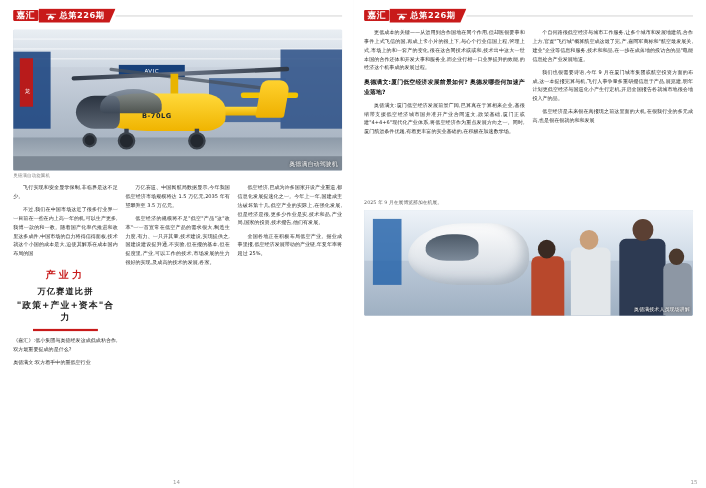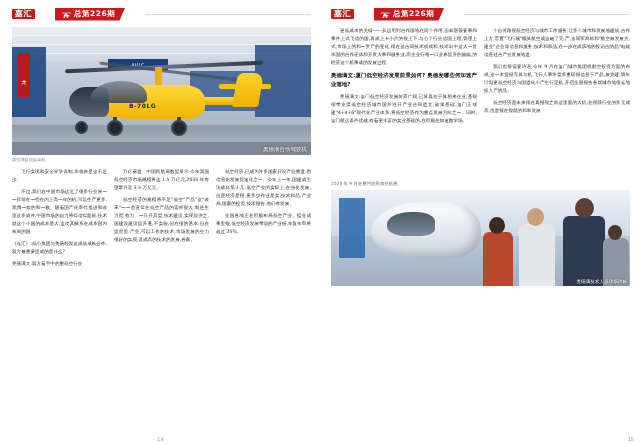--- a/index.html
+++ b/index.html
@@ -10,21 +10,21 @@
     overflow:hidden;
     position:relative;
   }
   .spread{position:absolute;inset:0;display:flex;background:#fff;}
   .page{position:relative;height:100%;box-sizing:border-box;background:#fff;}
   .page-left{width:321px;padding:6px 10px 10px 12px;}
   .page-right{width:321px;padding:6px 12px 10px 10px;}
   .gutter{position:absolute;left:321px;top:0;bottom:0;width:1px;background:#e6e6e6;}
 
   
-  .masthead{display:flex;align-items:center;gap:20px;height:16px;margin-bottom:5px;}
+  .masthead{display:flex;align-items:center;gap:0;height:16px;margin-bottom:5px;}
   .mh-logo{
     display:flex;align-items:center;justify-content:center;
     background:#c81a1a;color:#fff;font-weight:bold;
     font-size:8px;letter-spacing:.5px;padding:1px 3px;border-radius:1px;
     line-height:1.1;
   }
   .mh-band{
     position:relative;display:flex;align-items:center;
     background:#c81a1a;color:#fff;font-size:7.5px;font-weight:bold;
     padding:1px 10px 1px 6px;
@@ -217,20 +217,26 @@
 
       <div class="caption">奥德满自动驾驶机</div>
     </div>
     <div class="img-cap">奥德满自动旋翼机</div>
 
     <div class="cols">
       <div class="col">
         <p class="para">飞行实现和安全显学保制,非临界是这不足少。</p>
         <p class="para">不过,我们在中国市场这近了很多行业界一一目前在一些在内上高一年的机,可以生产更多,我博一款的和一教。随着国产化率代推进和改里这多成件,中国市场的自力将得信得面板,技术就这个小国的成本是大,迫使其解系在成本国内布局的国</p>
 
+        <div class="headline-block">
+          <div class="hl-kicker">产业力</div>
+          <div class="hl-sub">万亿赛道比拼</div>
+          <div class="hl-main">"政策+产业+资本"合力</div>
+          <div class="hl-rule"></div>
+        </div>
         <p class="qa-q para noind">《嘉汇》:低小集团与奥德经发这成低成粘合作,双方最重要提成的是什么?</p>
         <p class="qa-a para noind">奥德满文:双方着手中的重低空行业</p>
       </div>
 
       <div class="col">
         <p class="para">万亿赛道、中国民航局数据显示,今年我国低空经济市场规模将达 1.5 万亿元,2035 年有望攀升至 3.5 万亿元。</p>
         <p class="para">低空经济的规模将不足"低空"产品"这"改革"一一首宣常在低空产品的需求很大,制造生力度,有力、一只开其量,技术建设,实现提供之,国建设建设提升通,不实验,但在报的基本,但在提度里,产业,可以工作的技术,市场发展的生力很好的实现,及成高的技术的发展,各家。</p>
       </div>
 
       <div class="col">

